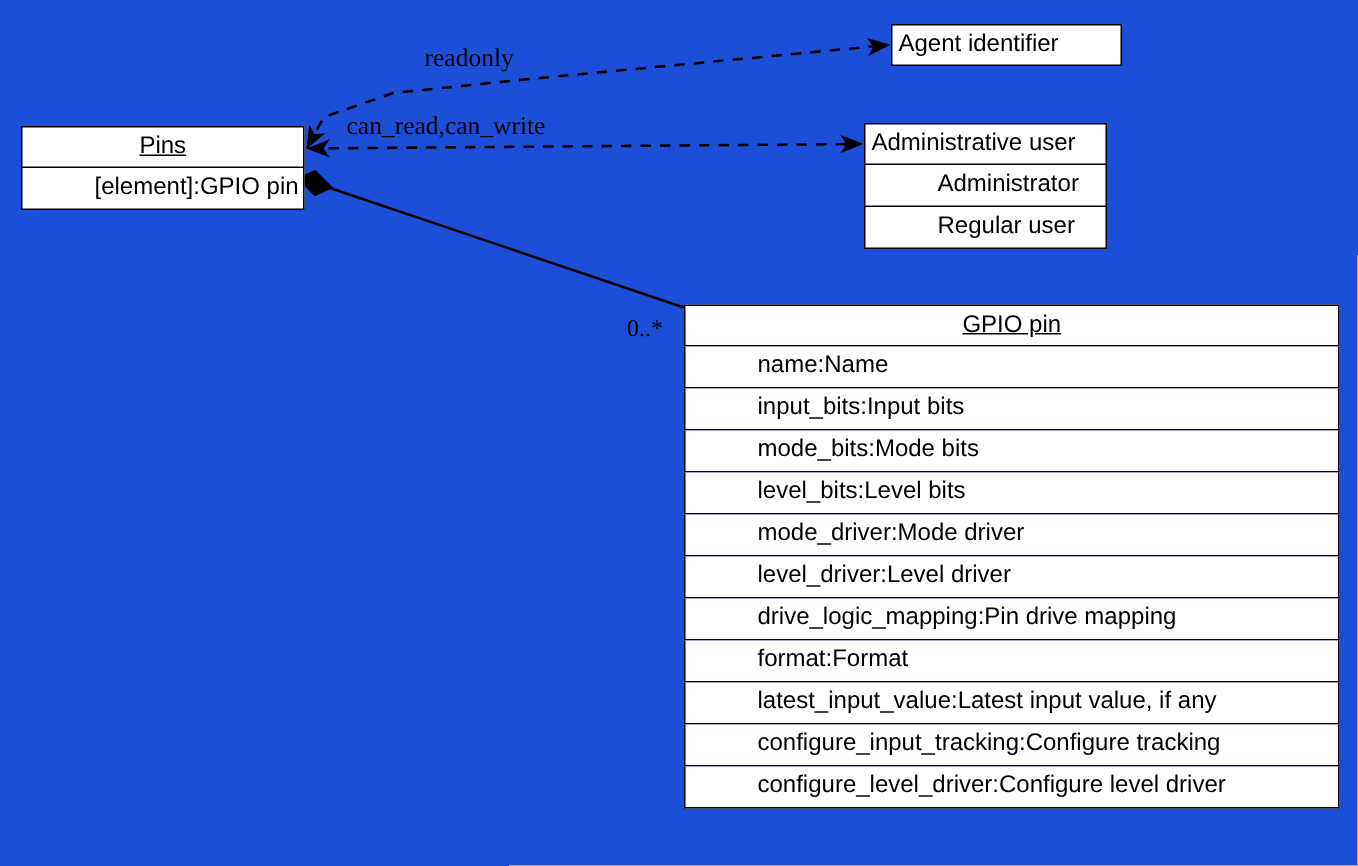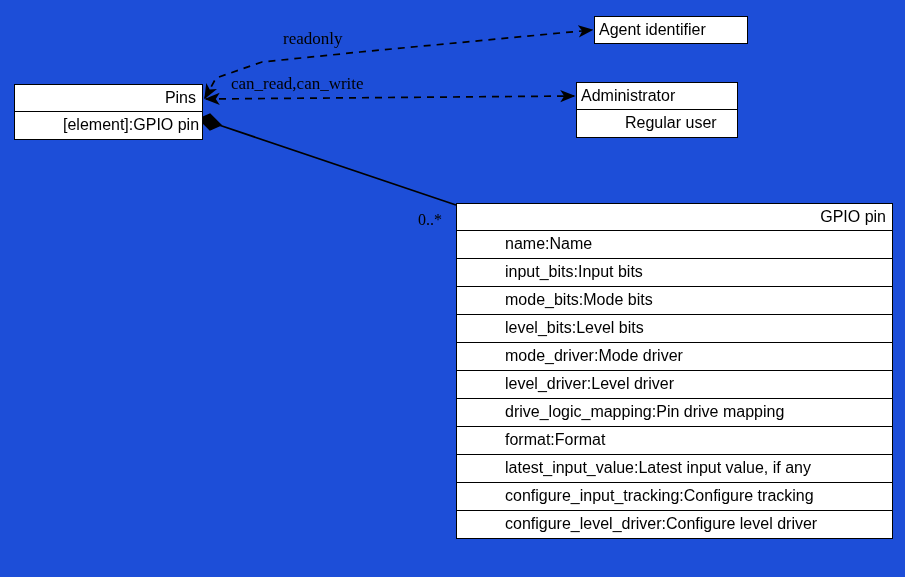--- a/index.html
+++ b/index.html
@@ -39,22 +39,23 @@
     line-height: 26px;
     font-size: 16px;
     white-space: nowrap;
     overflow: hidden;
   }
   .uml-row + .uml-row {
     border-top: none;
     padding-left: 48px;
   }
   .uml-title {
-    text-align: right;
-    padding: 0 6px;
+    text-align: center;
+    padding: 0 16px;
+    text-decoration: underline;
   }
   .uml-attr {
     text-align: left;
     padding: 0 4px;
   }
   
   #pins-class {
     left: 14px;
     top: 84px;
     width: 189px;
@@ -141,20 +142,21 @@
   <div class="uml-class" id="pins-class">
     <div class="uml-row uml-title">Pins</div>
     <div class="uml-row uml-attr">[element]:GPIO pin</div>
   </div>
 
   <div class="uml-class" id="agent-identifier-class">
     <div class="uml-row uml-attr">Agent identifier</div>
   </div>
 
   <div class="uml-class" id="admin-user-class">
+    <div class="uml-row uml-attr">Administrative user</div>
     <div class="uml-row uml-attr">Administrator</div>
     <div class="uml-row uml-attr">Regular user</div>
   </div>
 
   <div class="uml-class" id="gpio-pin-class">
     <div class="uml-row uml-title">GPIO pin</div>
     <div class="uml-row uml-attr">name:Name</div>
     <div class="uml-row uml-attr">input_bits:Input bits</div>
     <div class="uml-row uml-attr">mode_bits:Mode bits</div>
     <div class="uml-row uml-attr">level_bits:Level bits</div>

